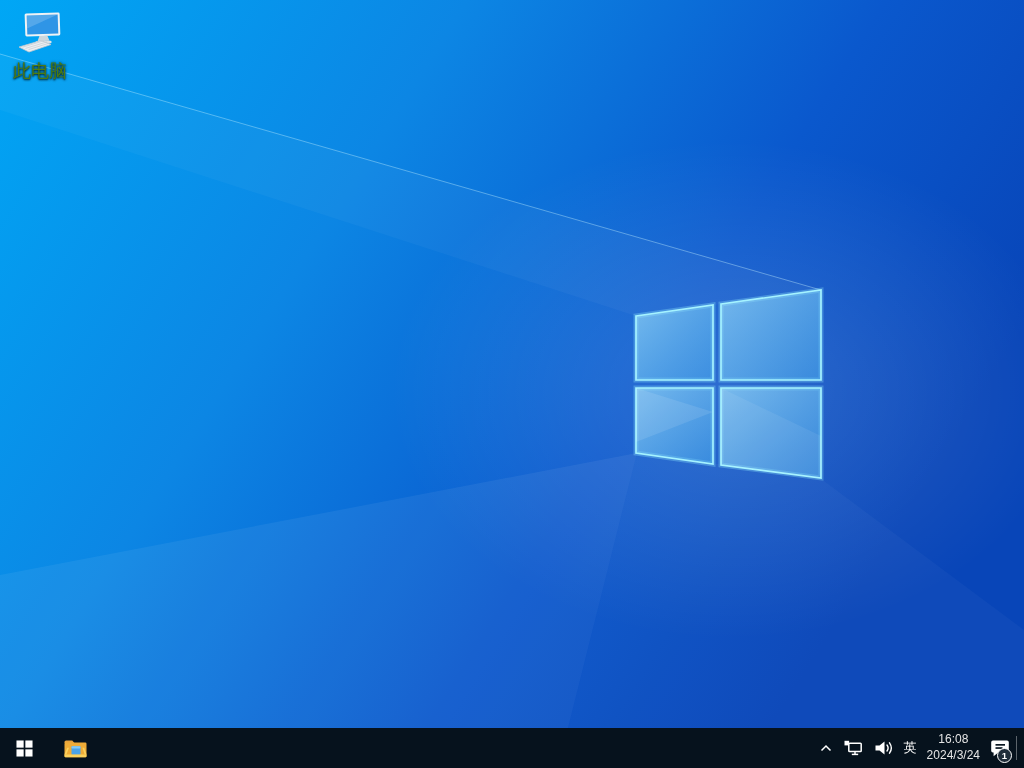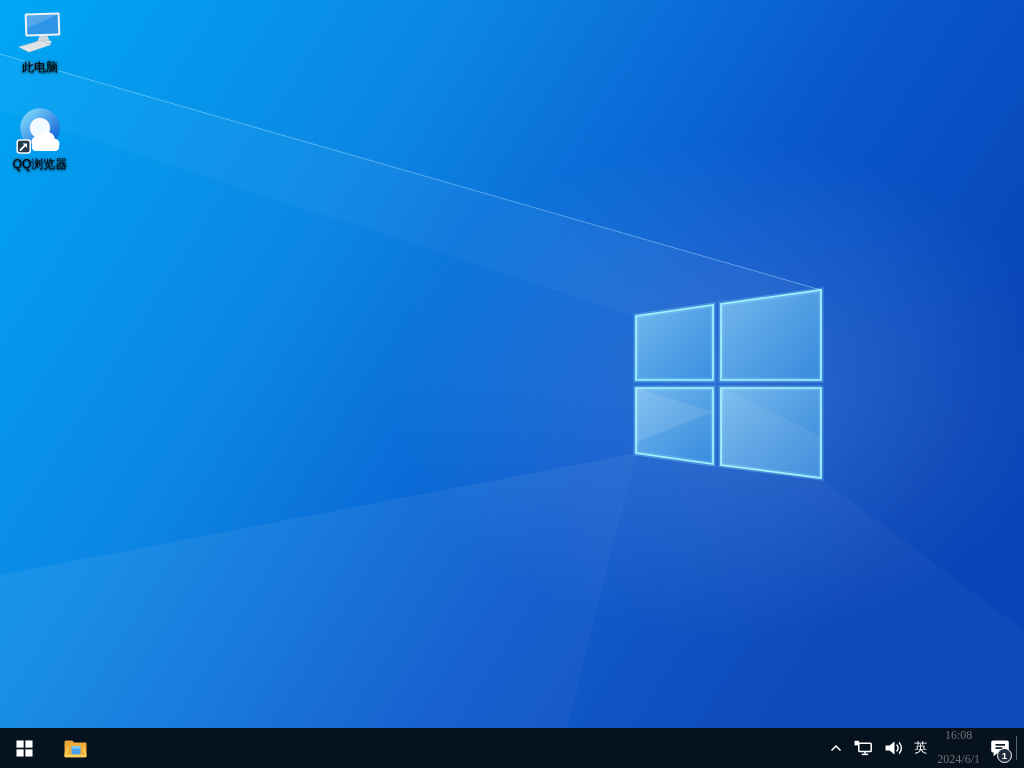--- a/index.html
+++ b/index.html
@@ -5,35 +5,35 @@
   html,body{margin:0;padding:0;width:1024px;height:768px;overflow:hidden;
     font-family:"Liberation Sans","DejaVu Sans",sans-serif;}
   .desktop{position:absolute;left:0;top:0;width:1024px;height:728px;overflow:hidden;}
   .wallpaper{position:absolute;left:0;top:0;width:1024px;height:728px;display:block;}
 
   
   .icon-col{position:absolute;left:4px;top:6px;width:72px;}
   .desk-icon{width:72px;height:86px;margin-bottom:11px;display:flex;flex-direction:column;
     align-items:center;cursor:default;}
   .desk-icon .glyph{width:48px;height:48px;margin-top:4px;}
-  .desk-icon .lbl{margin-top:3px;font-size:12px;color:#000000;line-height:1.15;text-align:center;
+  .desk-icon .lbl{margin-top:3px;font-size:18px;color:#4d7c0f;line-height:1.15;text-align:center;
     text-shadow:0 1px 2px rgba(0,0,0,.8),0 0 3px rgba(0,0,0,.55);white-space:nowrap;}
 
   
   .taskbar{position:absolute;left:0;top:728px;width:1024px;height:40px;background:#06121d;
     display:flex;align-items:stretch;}
   .tb-btn{background:transparent;border:none;outline:none;height:40px;display:flex;
     align-items:center;justify-content:center;padding:0;cursor:default;}
   .start-btn{width:48px;}
   .pin-btn{width:46px;margin-left:4px;}
   .tray{margin-left:auto;display:flex;align-items:stretch;height:40px;}
   .tray .tb-btn{padding:0 5px;}
   .ime{color:#fff;font-size:13px;padding:0 7px;}
-  .clock{display:flex;flex-direction:column;justify-content:space-between;align-items:center;
-    color:#737373;font-size:12px;line-height:1.3;padding:0 8px;text-align:center;font-family:Liberation Serif, serif;}
+  .clock{display:flex;flex-direction:column;justify-content:center;align-items:center;
+    color:#e5e5e5;font-size:12px;line-height:1.3;padding:0 8px;text-align:center;}
   .ac-wrap{position:relative;padding:0 10px 0 6px;}
   .ac-badge{position:absolute;right:4px;bottom:5px;width:15px;height:15px;border-radius:50%;
     background:#202d3a;border:1.5px solid #fff;color:#fff;font-size:9.5px;font-weight:bold;
     display:flex;align-items:center;justify-content:center;box-sizing:border-box;}
   .tray-sep{width:1px;height:24px;background:rgba(255,255,255,.35);align-self:center;}
   .show-desktop{width:7px;height:40px;}
 </style>
 </head>
 <body>
 
@@ -97,39 +97,20 @@
         <g stroke="#c3ccd3" stroke-width="0.7">
           <line x1="6.5" y1="37.2" x2="28" y2="30.7"></line>
           <line x1="9.5" y1="38.4" x2="31" y2="31.9"></line>
           <line x1="12.5" y1="39.6" x2="33.5" y2="33.1"></line>
         </g>
       </svg>
       <span class="lbl">此电脑</span>
     </div>
 
 
-    <div class="desk-icon">
-      <svg class="glyph" viewBox="0 0 48 48">
-        <defs>
-          <linearGradient id="qring" x1="0" y1="0" x2="1" y2="1">
-            <stop offset="0" stop-color="#7fd4fb"></stop>
-            <stop offset="1" stop-color="#0f63d6"></stop>
-          </linearGradient>
-        </defs>
-        <circle cx="24" cy="21" r="15" fill="#f2faff" stroke="url(#qring)" stroke-width="9.5"></circle>
-        <circle cx="22" cy="35" r="6.5" fill="#ffffff"></circle>
-        <circle cx="31" cy="33" r="8" fill="#ffffff"></circle>
-        <circle cx="38" cy="37" r="5.5" fill="#ffffff"></circle>
-        <rect x="16" y="36" width="27" height="8" rx="4" fill="#ffffff"></rect>
-        <rect x="1.2" y="33" width="13" height="13" rx="2.5" fill="#25394b" stroke="#f5f8fa" stroke-width="1.6"></rect>
-        <path d="M4.4 43 L9 38.4" stroke="#ffffff" stroke-width="1.8" stroke-linecap="round"></path>
-        <polygon points="6.6,36.6 11,36.6 11,41" fill="#ffffff"></polygon>
-      </svg>
-      <span class="lbl">QQ浏览器</span>
-    </div>
 
   </div>
 </div>
 
 <div class="taskbar">
 
   <button class="tb-btn start-btn">
     <svg width="17" height="17" viewBox="0 0 18 18">
       <rect x="0.5" y="0.5" width="7.6" height="7.6" fill="#fff"></rect>
       <rect x="9.9" y="0.5" width="7.6" height="7.6" fill="#fff"></rect>
@@ -172,21 +153,21 @@
         <polygon points="1.5,5.5 5.5,5.5 10.5,1.5 10.5,14.5 5.5,10.5 1.5,10.5" fill="#fff"></polygon>
         <path d="M13 5 a5 5 0 0 1 0 6" stroke="#fff" stroke-width="1.4" fill="none" stroke-linecap="round"></path>
         <path d="M15.5 2.8 a9 9 0 0 1 0 10.4" stroke="#fff" stroke-width="1.4" fill="none" stroke-linecap="round"></path>
       </svg>
     </button>
 
     <button class="tb-btn ime">英</button>
 
     <button class="tb-btn clock">
       <span>16:08</span>
-      <span>2024/6/1</span>
+      <span>2024/3/24</span>
     </button>
 
     <button class="tb-btn ac-wrap">
       <svg width="21" height="19" viewBox="0 0 21 19">
         <path d="M3 1.5 h14 a1.8 1.8 0 0 1 1.8 1.8 v8.4 a1.8 1.8 0 0 1 -1.8 1.8 h-8.8 l-4.6 3.7 v-3.7 h-0.6 a1.8 1.8 0 0 1 -1.8 -1.8 v-8.4 a1.8 1.8 0 0 1 1.8 -1.8 z" fill="#fff"></path>
         <rect x="5.5" y="5" width="9.5" height="1.7" fill="#0a1722"></rect>
         <rect x="5.5" y="8.2" width="7" height="1.7" fill="#0a1722"></rect>
       </svg>
       <span class="ac-badge">1</span>
     </button>

